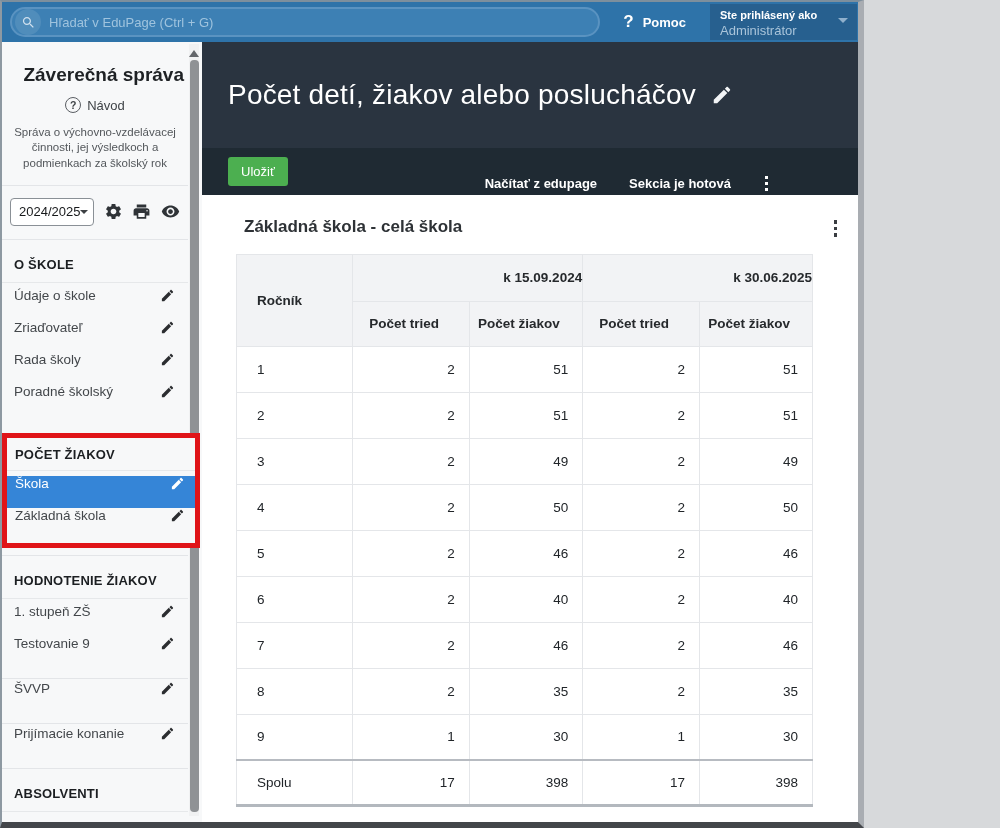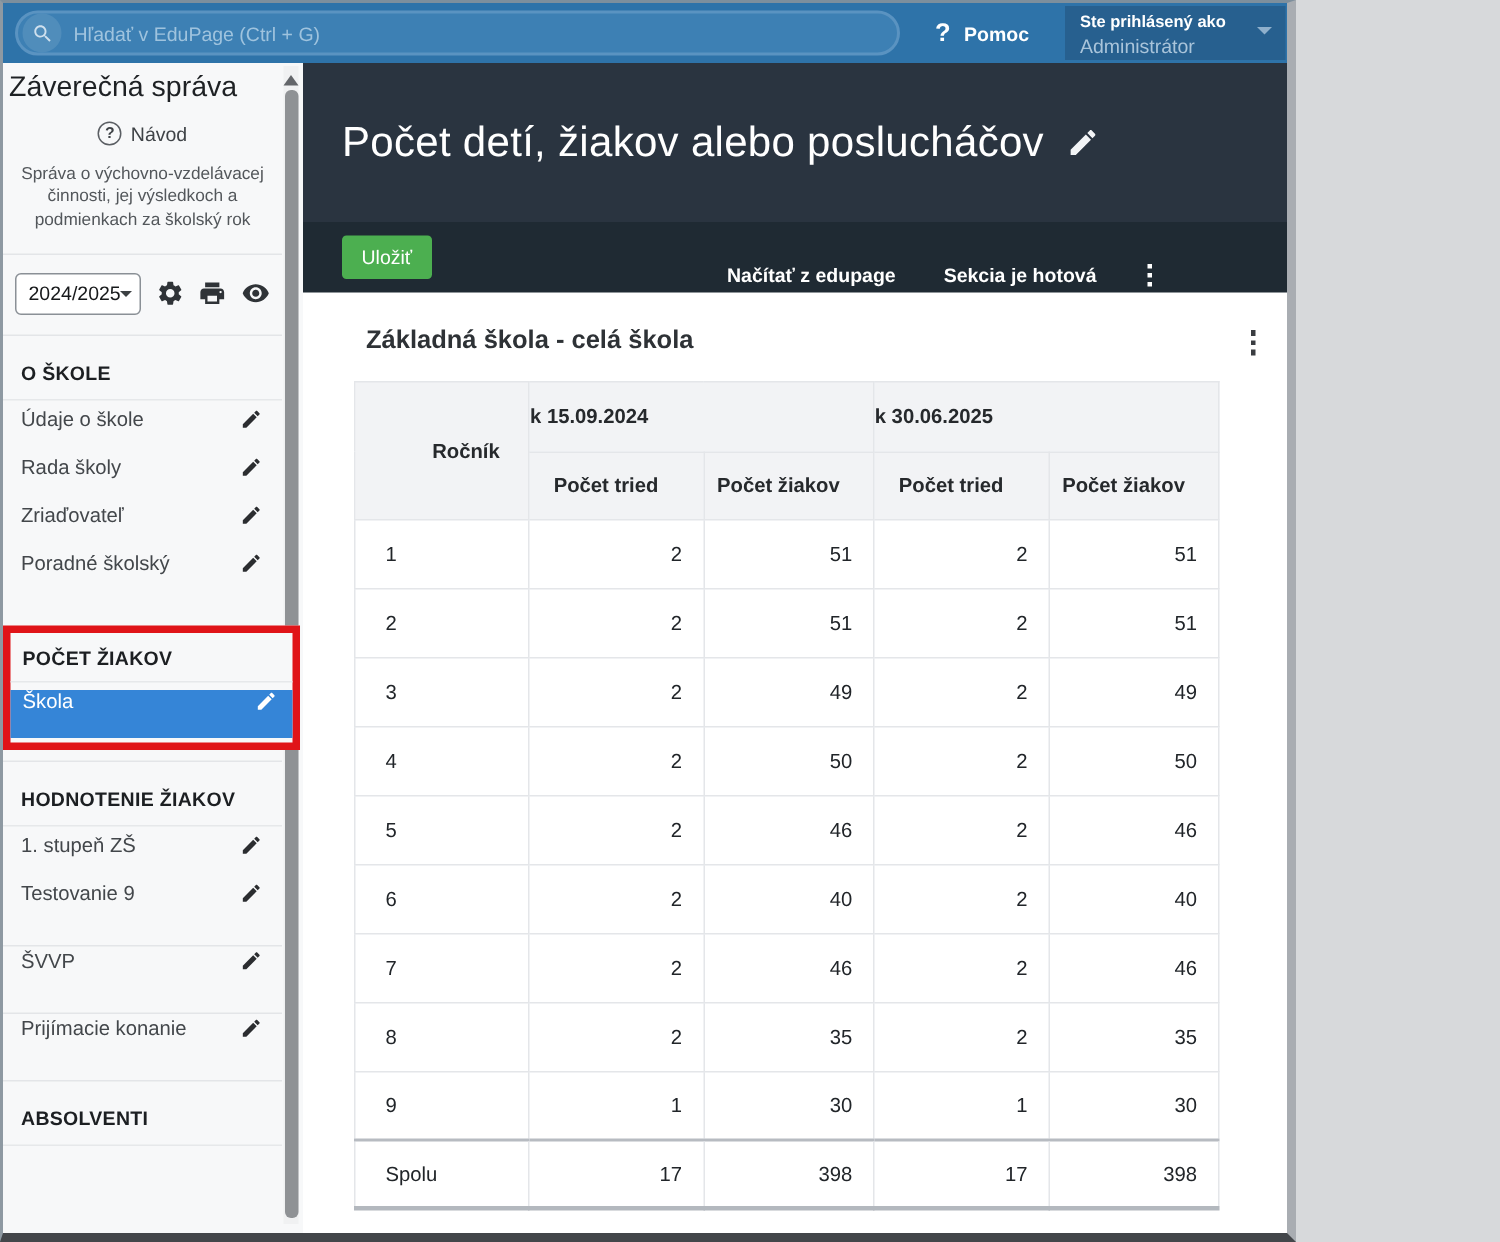--- a/index.html
+++ b/index.html
@@ -60,21 +60,21 @@
   }
 
   
   .body-row { display:flex; height: 780px; }
 
   
   .sidebar {
     width: 200px; flex: 0 0 200px; background:#f7f8f9;
     position: relative; padding-right: 14px; overflow: hidden;
   }
-  .sb-title { font-size: 19px; font-weight: 400; color:#1e2124; text-align:left; padding: 6px 4px 0; }
+  .sb-title { font-size: 19px; font-weight: 700; color:#1e2124; text-align:right; padding: 22px 4px 0; }
   .sb-help { display:flex; align-items:center; justify-content:center; gap:6px; margin-top: 11px;
              font-size: 13px; color:#3f4347; cursor:pointer; }
   .sb-help .q-circle { width:16px; height:16px; border:1px solid #5a5e63; border-radius:50%;
              font-size:10.5px; font-weight:700; display:flex; align-items:center; justify-content:center; color:#3f4347; }
   .sb-desc { font-size: 11.5px; color:#53575b; text-align:center; line-height: 1.33; margin: 12px 6px 14px; }
   .sb-controls { border-top: 1px solid #e3e5e8; display:flex; align-items:center;
              justify-content: space-between; padding: 12px 8px 13px 8px; }
   .sb-select { width: 84px; height: 28px; background:#fff; border:1px solid #8a9096; border-radius:4px;
              display:flex; align-items:center; justify-content:space-between; padding: 0 7px 0 8px;
              font-size: 13px; color:#17191b; cursor:pointer; }
@@ -123,23 +123,23 @@
   .content { flex:1; padding: 16px 45px 0 34px; overflow:hidden; }
   .content-head { display:flex; justify-content:space-between; align-items:flex-start;
               padding-left: 8px; margin-right: -26px; }
   .content-head h2 { font-size: 17px; font-weight:700; color:#2e3236; margin: 6px 0 0; }
   .content-kebab { color:#3a3d41; margin-top: 7px; }
 
   table { width:100%; border-collapse: collapse; font-size: 13.5px; color:#212529;
               margin-top: 15px; border-bottom: 3px solid #b3b8be; }
   th, td { border: 1px solid #e4e6e9; }
   thead th { background:#f2f3f5; font-weight:700; color:#26292c; }
-  th.th-group { text-align:left; height: 47px; }
+  th.th-group { text-align:right; height: 47px; }
   th.th-sub { padding-right: 14px; height: 45px; }
-  th.th-rocnik { text-align:center; padding-left: 32px; vertical-align: middle; }
+  th.th-rocnik { text-align:left; padding-left: 20px; vertical-align: middle; }
   tbody td { height: 46px; text-align:right; padding-right: 14px; background:#fff; }
   tbody td.row-label { text-align:left; padding-left: 20px; padding-right: 0; }
   tr.total-row td { border-top: 2px solid #b7bbc1; height: 45px; }
 </style>
 </head>
 <body>
 
 <div class="screen" style="--topbar-blue: #2e73a9; --userbox-blue: #27608f; --header-dark: #2a3440; --toolbar-dark: #1f2a33; --save-green: #4caf50; --selected-blue: #3585d7; --highlight-red: #e01418;">
 
   <div class="topbar">
@@ -199,48 +199,56 @@
             <div class="sb-sec-header">O ŠKOLE</div>
             <div class="sb-item">
               <span>Údaje o škole</span>
               <span style="display: flex;">
                 <svg viewBox="0 0 24 24">
                   <path d="M3 17.25V21h3.75L17.81 9.94l-3.75-3.75L3 17.25zM20.71 7.04c.39-.39.39-1.02 0-1.41l-2.34-2.34c-.39-.39-1.02-.39-1.41 0l-1.83 1.83 3.75 3.75 1.83-1.83z"></path>
                 </svg>
               </span>
             </div>
             <div class="sb-item">
+              <span>Zriaďovateľ</span>
+              <span style="display: flex;">
+                <svg viewBox="0 0 24 24">
+                  <path d="M3 17.25V21h3.75L17.81 9.94l-3.75-3.75L3 17.25zM20.71 7.04c.39-.39.39-1.02 0-1.41l-2.34-2.34c-.39-.39-1.02-.39-1.41 0l-1.83 1.83 3.75 3.75 1.83-1.83z"></path>
+                </svg>
+              </span>
+            </div>
+            <div class="sb-item">
               <span>Rada školy</span>
-              <span style="display: flex;">
-                <svg viewBox="0 0 24 24">
-                  <path d="M3 17.25V21h3.75L17.81 9.94l-3.75-3.75L3 17.25zM20.71 7.04c.39-.39.39-1.02 0-1.41l-2.34-2.34c-.39-.39-1.02-.39-1.41 0l-1.83 1.83 3.75 3.75 1.83-1.83z"></path>
-                </svg>
-              </span>
-            </div>
-            <div class="sb-item">
-              <span>Zriaďovateľ</span>
               <span style="display: flex;">
                 <svg viewBox="0 0 24 24">
                   <path d="M3 17.25V21h3.75L17.81 9.94l-3.75-3.75L3 17.25zM20.71 7.04c.39-.39.39-1.02 0-1.41l-2.34-2.34c-.39-.39-1.02-.39-1.41 0l-1.83 1.83 3.75 3.75 1.83-1.83z"></path>
                 </svg>
               </span>
             </div>
             <div class="sb-item">
               <span>Poradné školský</span>
               <span style="display: flex;">
                 <svg viewBox="0 0 24 24">
                   <path d="M3 17.25V21h3.75L17.81 9.94l-3.75-3.75L3 17.25zM20.71 7.04c.39-.39.39-1.02 0-1.41l-2.34-2.34c-.39-.39-1.02-.39-1.41 0l-1.83 1.83 3.75 3.75 1.83-1.83z"></path>
                 </svg>
               </span>
             </div>
           </div>
           <div class="sb-group highlighted">
             <div class="sb-sec-header">POČET ŽIAKOV</div>
             <div class="sb-item selected">
               <span>Škola</span>
+              <span style="display: flex;">
+                <svg viewBox="0 0 24 24">
+                  <path d="M3 17.25V21h3.75L17.81 9.94l-3.75-3.75L3 17.25zM20.71 7.04c.39-.39.39-1.02 0-1.41l-2.34-2.34c-.39-.39-1.02-.39-1.41 0l-1.83 1.83 3.75 3.75 1.83-1.83z"></path>
+                </svg>
+              </span>
+            </div>
+            <div class="sb-item">
+              <span>Základná škola</span>
               <span style="display: flex;">
                 <svg viewBox="0 0 24 24">
                   <path d="M3 17.25V21h3.75L17.81 9.94l-3.75-3.75L3 17.25zM20.71 7.04c.39-.39.39-1.02 0-1.41l-2.34-2.34c-.39-.39-1.02-.39-1.41 0l-1.83 1.83 3.75 3.75 1.83-1.83z"></path>
                 </svg>
               </span>
             </div>
           </div>
           <div class="sb-group">
             <div class="sb-sec-header">HODNOTENIE ŽIAKOV</div>
             <div class="sb-item">

